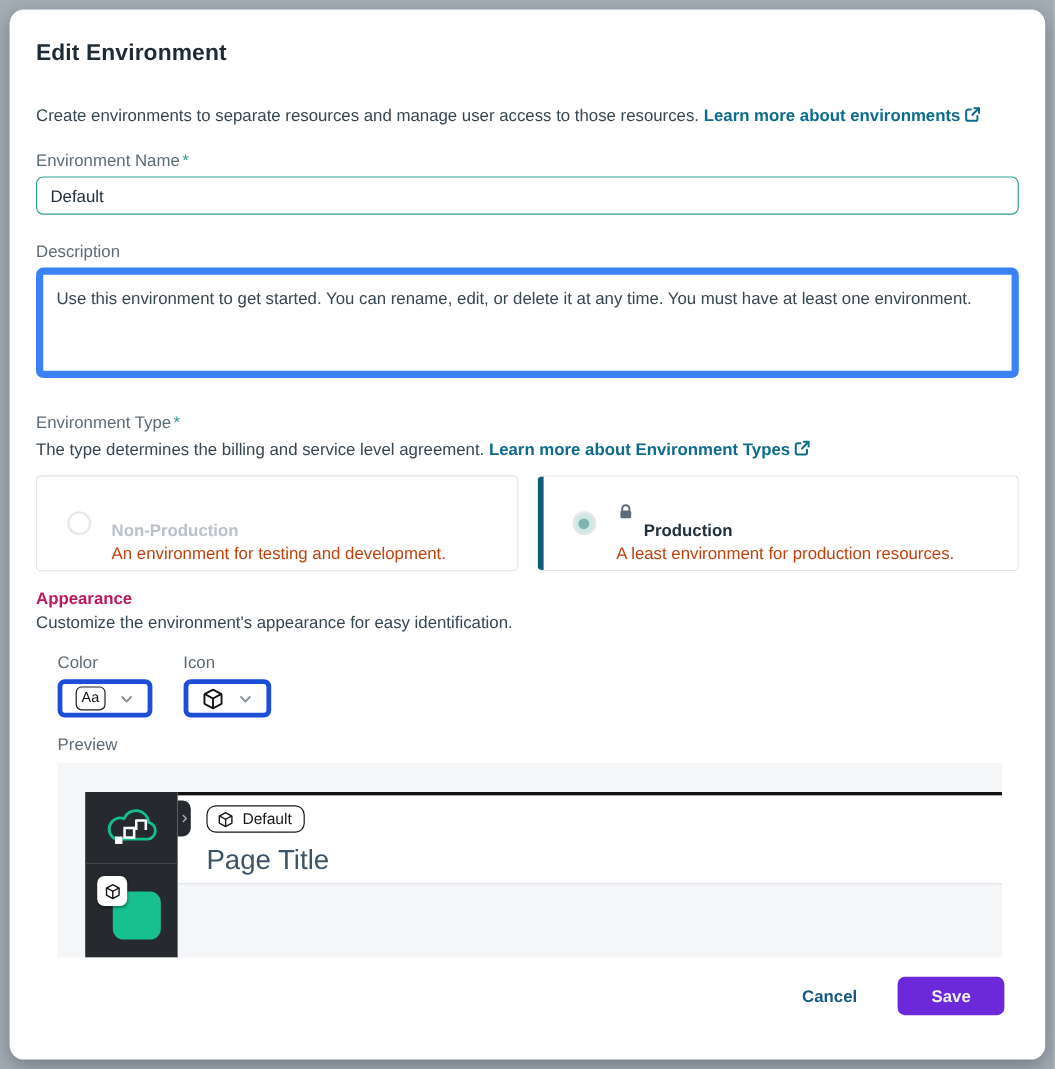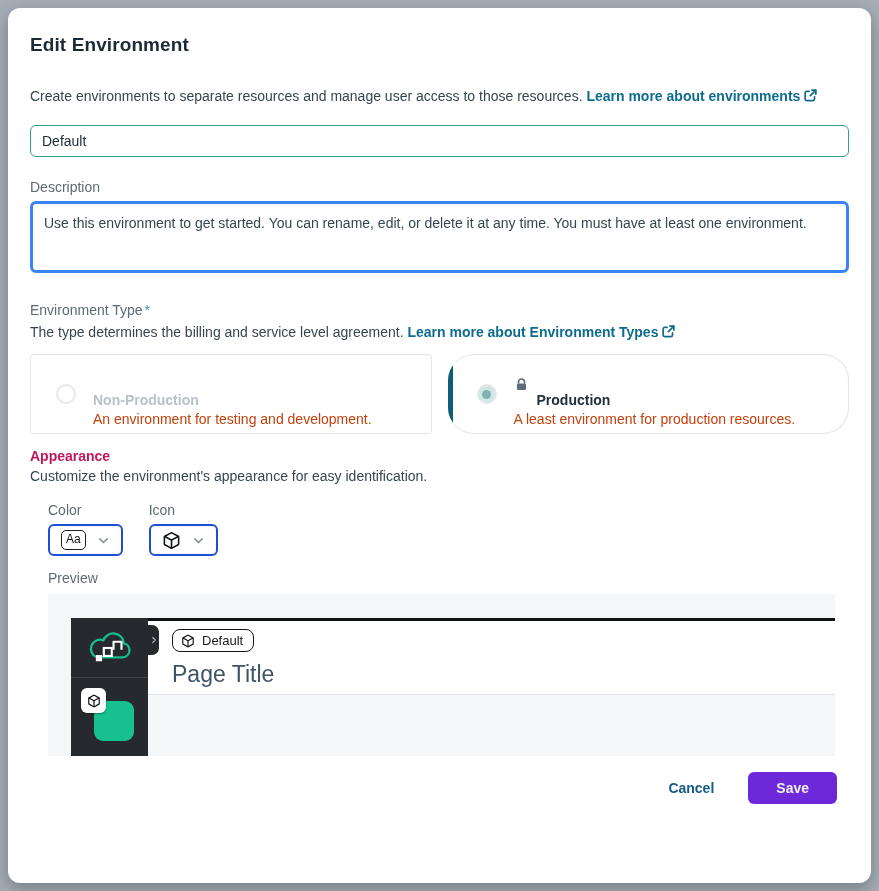--- a/index.html
+++ b/index.html
@@ -44,22 +44,22 @@
     border-radius: 6px;
     padding: 0 11px;
     font-size: 14px;
     font-family: "Liberation Sans", sans-serif;
     color: #21313c;
     outline: none;
     margin-bottom: 22px;
   }
   textarea.text-area {
     width: 100%;
-    height: 72px;
-    border: 3px solid #3b82f6;
+    height: 92px;
+    border: 6px solid #3b82f6;
     border-radius: 6px;
     padding: 9px 11px;
     font-size: 14px;
     line-height: 1.55;
     font-family: "Liberation Sans", sans-serif;
     color: #35464f;
     resize: none;
     outline: none;
     margin-bottom: 26px;
   }
@@ -87,40 +87,40 @@
   .card-selected .radio {
     background: #cfe8e5;
     border: 2px solid #e3e8ea;
     display: flex; align-items: center; justify-content: center;
   }
   .card-selected .radio::after {
     content: "";
     width: 9px; height: 9px; border-radius: 50%;
     background: #7fb3ad;
   }
-  .card-selected { border-left: none; padding-left: 29px; border-radius: 26px; }
+  .card-selected { border-left: none; padding-left: 29px; }
   .sel-bar { position: absolute; left: 0; top: 0; bottom: 0; width: 5px; background: #0f5c77; }
   .type-text .title-row { display: flex; align-items: center; gap: 8px; }
   .type-title { font-weight: bold; font-size: 14px; margin-top: 30px; }
   .card-disabled .type-title { color: #b9c1c9; }
   .card-selected .type-title { color: #21313c; }
   .type-desc { margin-top: 3px; color: #c2410c; font-size: 14px; }
   .lock { color: #5d6b7a; display: inline-flex; }
   .appearance-heading { font-weight: bold; color: #be185d; }
   .appearance-desc { margin: 4px 0 18px 0; }
   .pickers { display: flex; gap: 26px; margin: 0 0 14px 18px; }
   .picker-label { color: #5d6b74; margin-bottom: 6px; }
   .picker-btn {
     display: inline-flex;
     align-items: center;
     gap: 11px;
     height: 32px;
     padding: 0 11px;
     background: #fff;
-    border: 2px solid #1d4ed8;
+    border: 4px solid #1d4ed8;
     border-radius: 6px;
     cursor: pointer;
   }
   .aa-chip {
     border: 1.5px solid #1c1e21;
     border-radius: 5px;
     font-size: 12px;
     color: #111417;
     padding: 1px 4px 2px 4px;
     font-weight: 500;
@@ -238,20 +238,21 @@
 <div class="modal">
 
   <h1 class="modal-title">Edit Environment</h1>
 
   <p class="intro"><span>Create environments to separate resources and manage user access to those resources.</span>
     <a href="#" class="text-link"><span>Learn more about environments</span><svg class="inline-svg" width="15" height="15" viewBox="0 0 16 16">
           <use href="#icon-ext-def"></use>
         </svg></a>
   </p>
 
+  <div class="field-label"><span>Environment Name</span><span class="req">*</span></div>
   <input class="text-input" type="text" value="Default" style="">
 
   <div class="field-label">Description</div>
   <textarea class="text-area" style="">Use this environment to get started. You can rename, edit, or delete it at any time. You must have at least one environment.</textarea>
 
   <div class="field-label" style="color:#5d6b74"><span>Environment Type</span><span class="req">*</span></div>
   <p class="type-help"><span>The type determines the billing and service level agreement.</span>
     <a href="#" class="text-link"><span>Learn more about Environment Types</span><svg class="inline-svg" width="15" height="15" viewBox="0 0 16 16">
           <use href="#icon-ext-def"></use>
         </svg></a>

